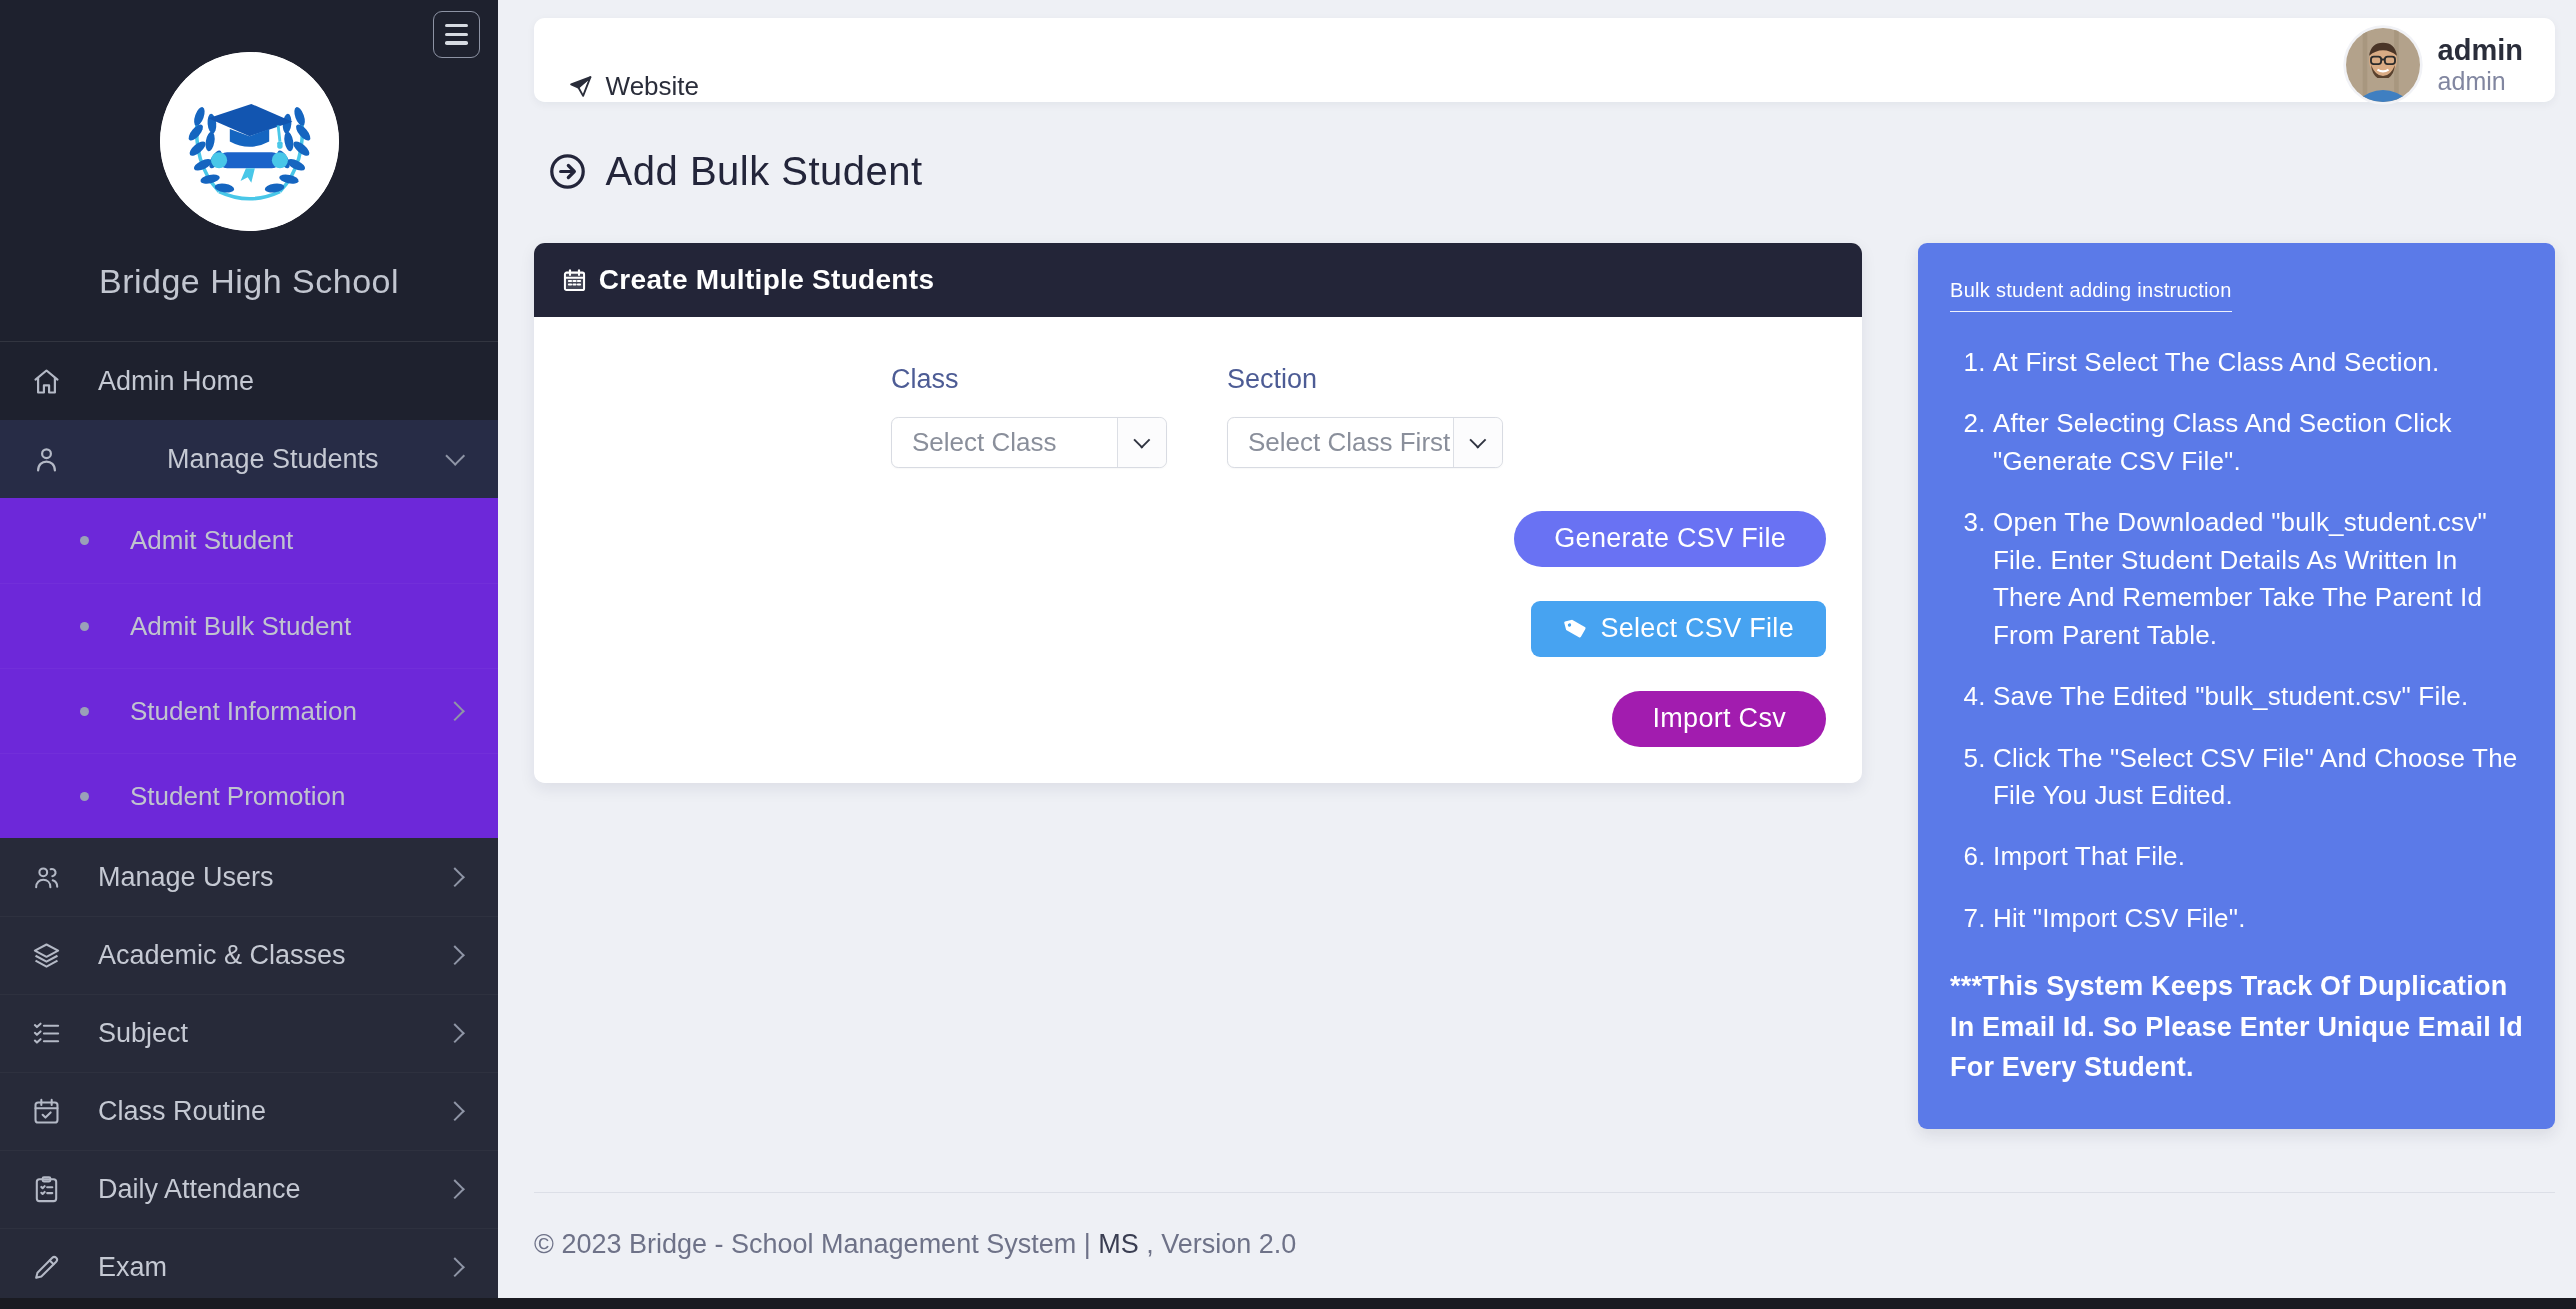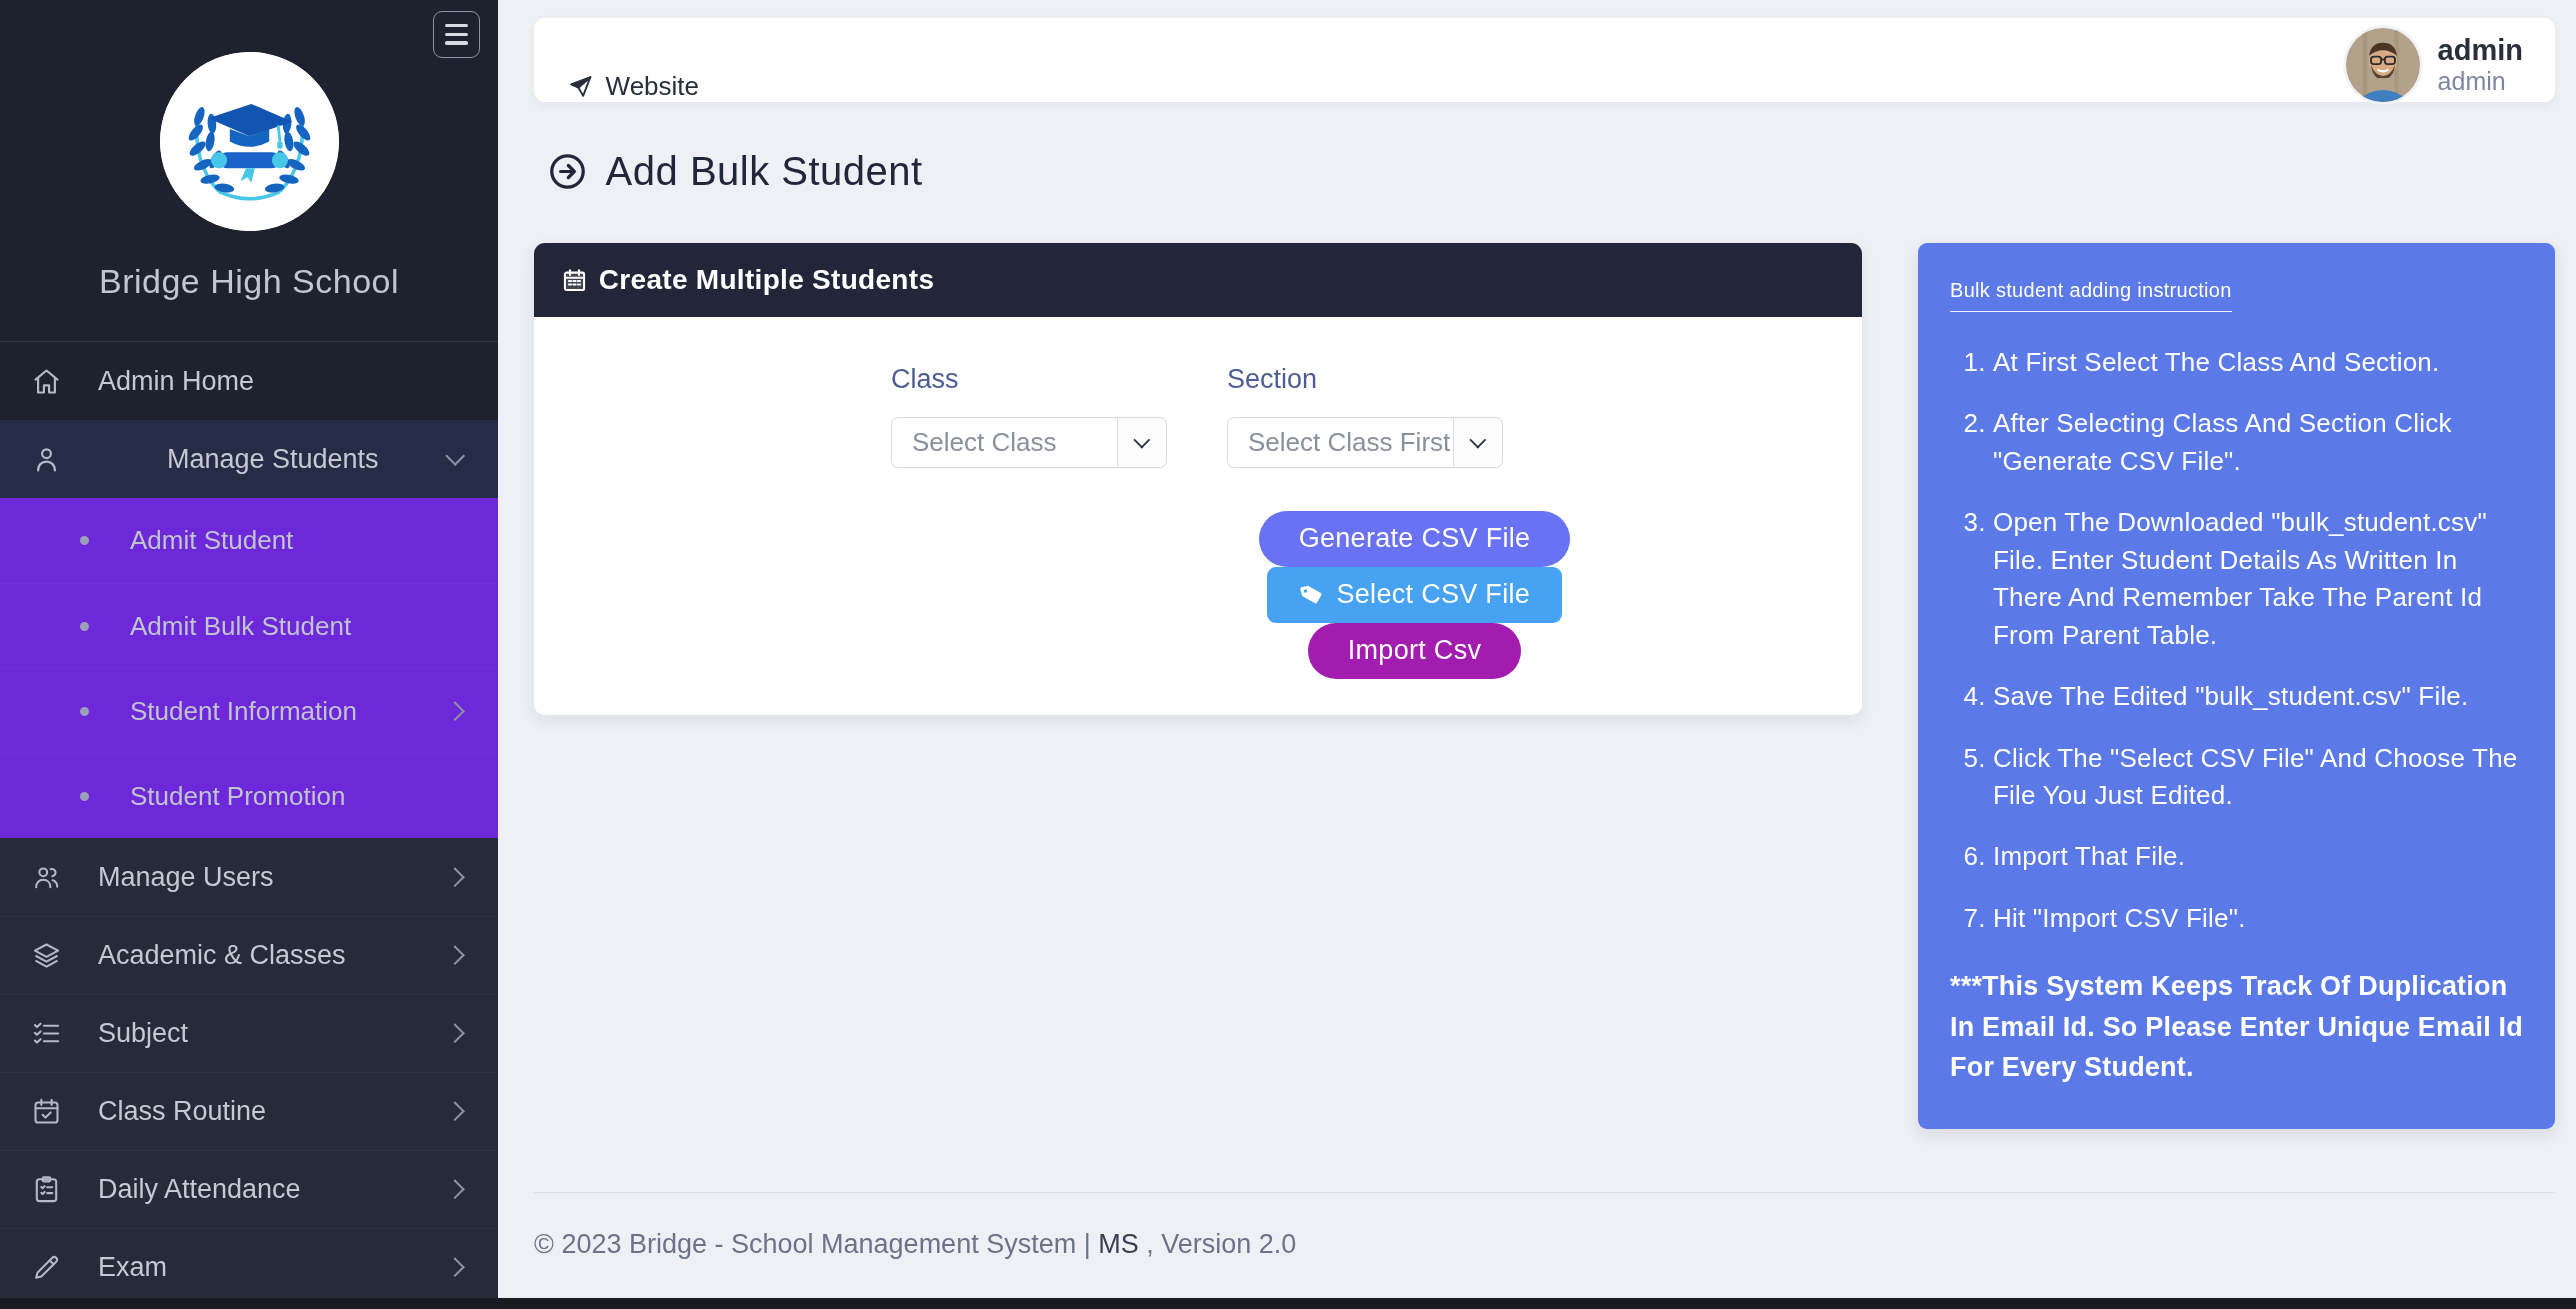--- a/index.html
+++ b/index.html
@@ -59,21 +59,21 @@
   .card-title { color:#ffffff; font-size:28px; font-weight:600; letter-spacing:0.3px; }
   .card-body { padding:47px 36px 36px 357px; }
   .fields { display:flex; gap:60px; }
   .field { display:flex; flex-direction:column; }
   .field-label { font-size:27px; font-weight:500; color:#4d5c95; margin-bottom:21.6px; }
   .select { width:276px; height:51px; border:0.9px solid #d8dbe2; border-radius:7.2px; background:#ffffff; display:flex; align-items:stretch; cursor:pointer; box-shadow:0 0.9px 1.8px rgba(0,0,0,.03); }
   .select .sel-text { flex:1; display:flex; align-items:center; padding-left:20px; font-size:26px; color:#8a8f9b; white-space:nowrap; overflow:hidden; }
   .select .sel-caret { width:49px; border-left:0.9px solid #dcdfe5; display:flex; align-items:center; justify-content:center; background:#fcfcfd; border-radius:0 7.2px 7.2px 0; }
   .caret { width:11.7px; height:11.7px; border-right:2.7px solid #2f3340; border-bottom:2.7px solid #2f3340; transform:rotate(45deg); margin-top:-4.5px; }
 
-  .btn-col { margin-top:43px; margin-left:112px; display:flex; flex-direction:column; align-items:center; }
+  .btn-col { margin-top:43px; margin-left:112px; display:flex; flex-direction:column; align-items:flex-end; gap:34px; }
   .btn { border:none; color:#ffffff; font-family:"Liberation Sans", sans-serif; font-size:27px; font-weight:500; height:56px; display:flex; align-items:center; justify-content:center; cursor:pointer; letter-spacing:0.3px; }
   .btn-generate { background:#6972f3; border-radius:36px; padding:0 40px; }
   .btn-select { background:#47a3f1; border-radius:9px; padding:0 32px; gap:12.6px; }
   .btn-select svg { width:25px; height:25px; }
   .btn-import { background:#a21caf; border-radius:36px; padding:0 40px; }
 
   
   .panel { width:637px; background:#5b7ae8; border-radius:9px; color:#ffffff; padding:36px 32px 41px 32px; box-shadow:0 5.4px 16px rgba(25,30,60,.10); }
   .panel-title { display:inline-block; font-size:20px; font-weight:400; padding-bottom:9px; border-bottom:1.8px solid rgba(255,255,255,.9); letter-spacing:0.3px; }
   .panel-list { margin-top:32px; padding-left:43px; display:flex; flex-direction:column; gap:23.5px; }

